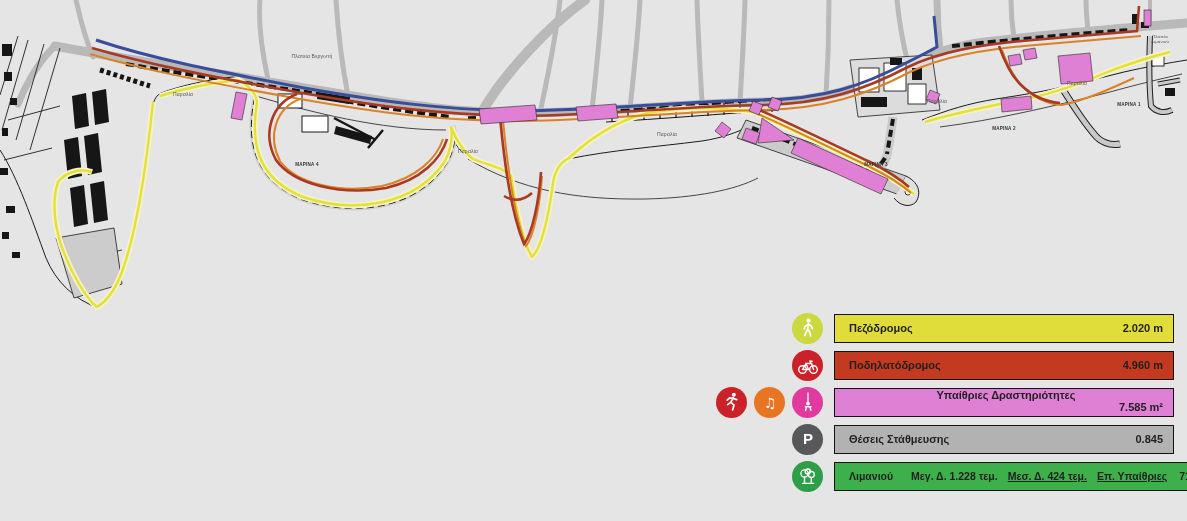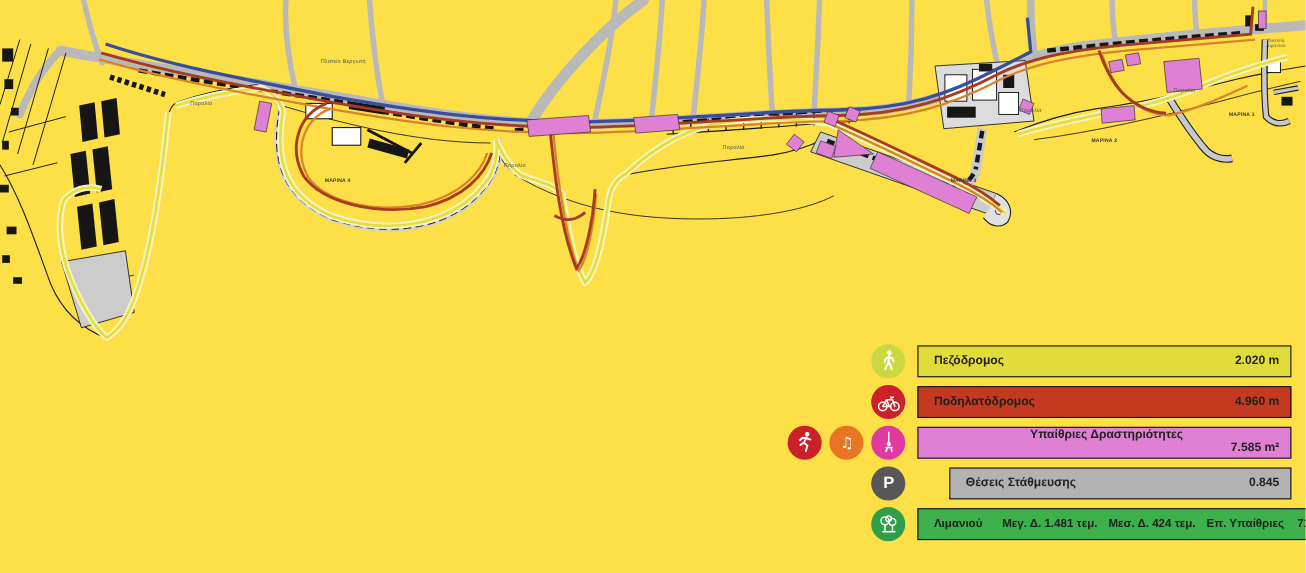--- a/index.html
+++ b/index.html
@@ -1,36 +1,36 @@
 <!DOCTYPE html>
 <html><head>
 <meta charset="utf-8">
 <style>
   html,body{margin:0;padding:0;background:#fff;}
-  #stage{position:relative;width:1187px;height:521px;background:#fde047;overflow:hidden;
+  #stage{position:relative;width:1187px;height:521px;background:#e5e5e5;overflow:hidden;
          font-family:"Liberation Sans",sans-serif;}
   #map-svg{position:absolute;left:0;top:0;}
   #map-labels{position:absolute;left:0;top:0;width:1187px;height:315px;pointer-events:none;}
   .map-label{position:absolute;transform:translate(-50%,-50%);font-size:5px;color:#555;
              white-space:nowrap;letter-spacing:0.2px;}
   .map-label.marina{font-size:4.6px;font-weight:bold;color:#333;}
   .map-label.two-line{white-space:normal;width:30px;text-align:center;line-height:1.15;font-size:4.2px;}
   
   #legend{position:absolute;left:712px;top:313px;width:462px;}
   .legend-row{display:flex;align-items:center;height:30px;margin-bottom:7px;}
   .icons{width:122px;display:flex;justify-content:flex-end;align-items:center;gap:7px;
          padding-right:11px;box-sizing:border-box;flex:none;}
   .circle{width:31px;height:31px;border-radius:50%;display:flex;align-items:center;
           justify-content:center;flex:none;}
   .bar{flex:1;height:29px;border:1.5px solid #121212;box-sizing:border-box;display:flex;
        align-items:center;padding:0 10px 0 14px;color:#1f1f1f;font-weight:bold;font-size:11px;}
   .bar .lbl{white-space:nowrap;}
   .bar .val{margin-left:auto;white-space:nowrap;}
   .bar .detail{margin-left:18px;white-space:nowrap;font-size:10.5px;}
-  .bar .detail+.detail{margin-left:10px;}
+  .bar .detail+.detail{margin-left:10px;text-decoration:underline;}
   .row-green .bar{font-size:10.5px;}
   .row-green .val{margin-left:12px;}
   .row-green .detail:first-of-type{margin-left:26px;}
 </style>
 </head>
 <body>
 
 <div id="stage">
 
   <svg id="map-svg" width="1187" height="315" viewBox="0 0 1187 315">
@@ -292,40 +292,40 @@
     </div>
 
     <div class="legend-row">
       <div class="icons">
         <span class="circle main" style="background: rgb(88, 88, 90);">
           <svg width="24" height="24" viewBox="0 0 24 24">
             <text x="12" y="17" font-size="15" font-weight="bold" fill="#fff" text-anchor="middle" font-family="Liberation Sans, sans-serif">P</text>
           </svg>
         </span>
       </div>
-      <div class="bar" style="background: rgb(178, 178, 178); margin-left: 29px;">
+      <div class="bar" style="background: rgb(178, 178, 178);">
         <span class="lbl">Θέσεις Στάθμευσης</span>
         <span class="val">0.845</span>
       </div>
     </div>
 
     <div class="legend-row row-green">
       <div class="icons">
         <span class="circle main" style="background: rgb(47, 158, 72);">
           <svg width="24" height="24" viewBox="0 0 24 24">
             <circle cx="8.5" cy="9.5" r="3.6" stroke="#fff" stroke-width="1.3" fill="none"></circle>
             <circle cx="15.3" cy="10.5" r="3" stroke="#fff" stroke-width="1.3" fill="none"></circle>
             <circle cx="11.8" cy="7.6" r="2.6" stroke="#fff" stroke-width="1.3" fill="none"></circle>
             <path d="M8.5,13.2 L8.5,19 M15.3,13.6 L15.3,19 M6.6,19.4 L17.6,19.4" stroke="#fff" stroke-width="1.4" fill="none" stroke-linecap="round"></path>
           </svg>
         </span>
       </div>
       <div class="bar" style="background: rgb(62, 176, 75);">
         <span class="lbl">Λιμανιού</span>
-        <span class="detail">Μεγ. Δ. 1.481 τεμ.</span>
+        <span class="detail">Μεγ. Δ. 1.228 τεμ.</span>
         <span class="detail">Μεσ. Δ. 424 τεμ.</span>
         <span class="detail">Επ. Υπαίθριες</span>
         <span class="val">71.200 m²</span>
       </div>
     </div>
 
   </div>
 </div>
 
 </body></html>

